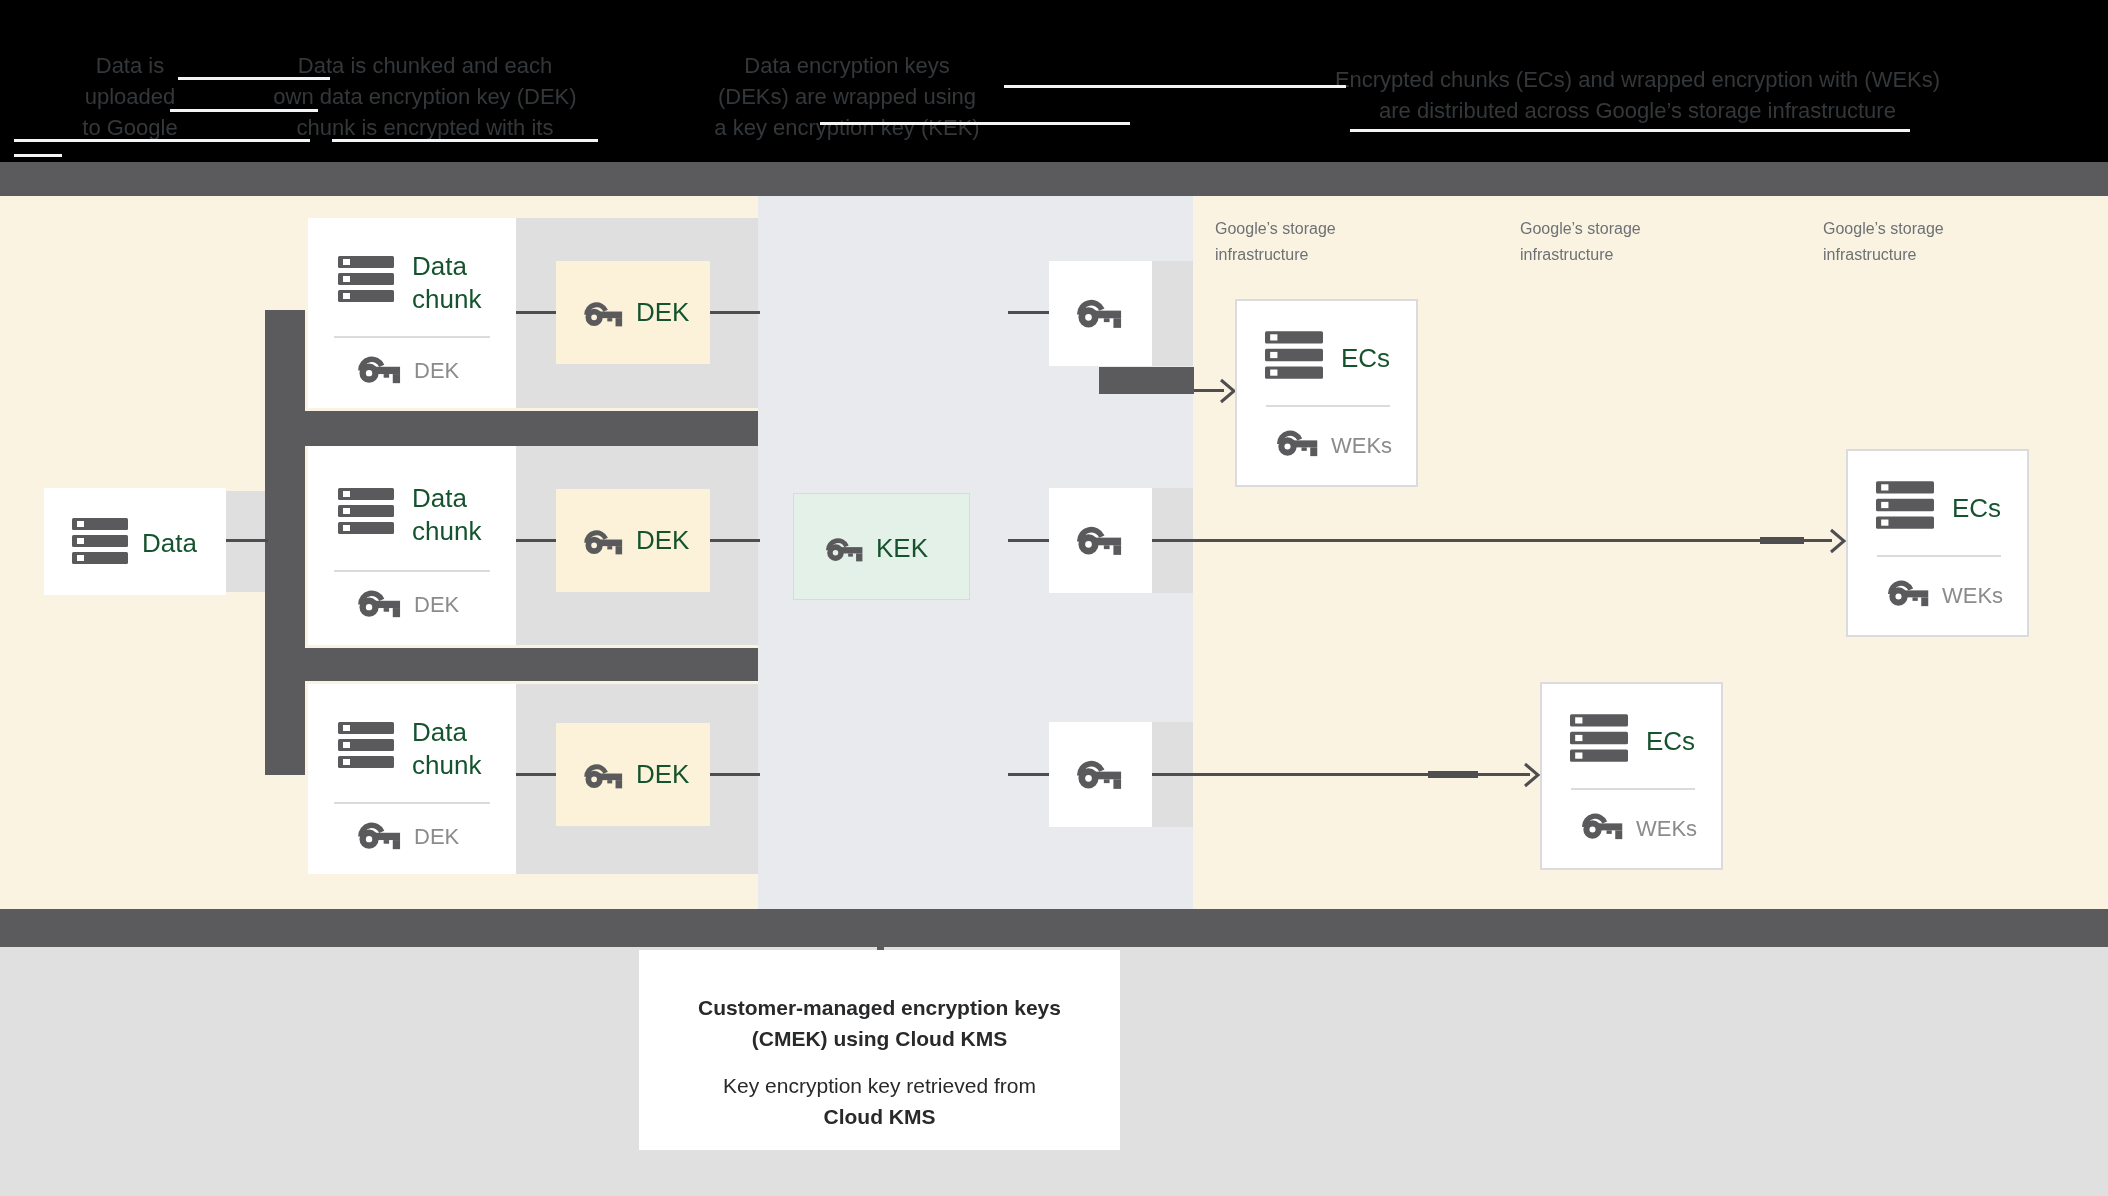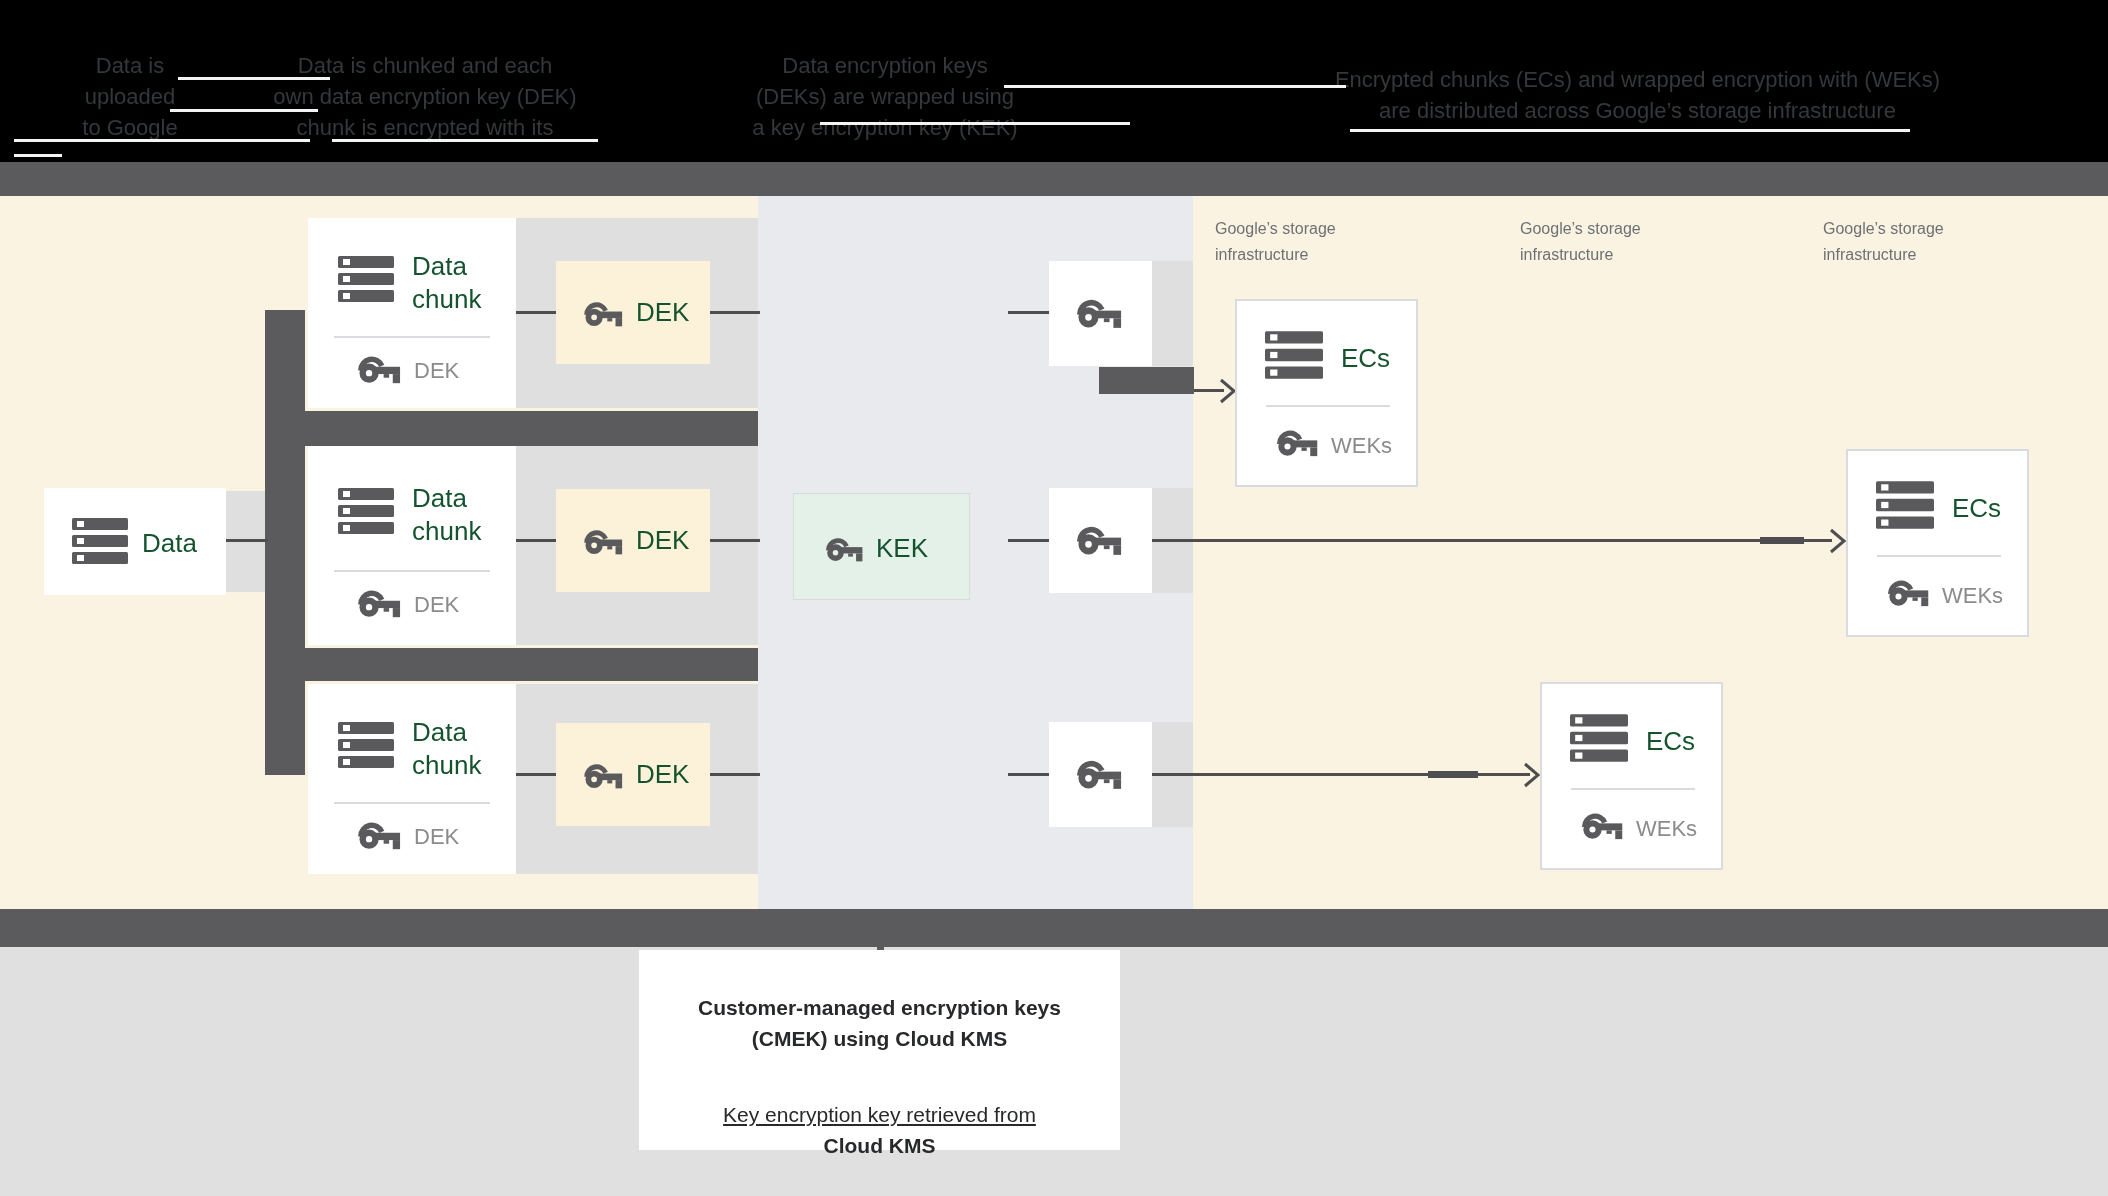--- a/index.html
+++ b/index.html
@@ -62,21 +62,21 @@
   <div class="abs hdr-col" style="left:55px;top:50px;width:150px;">
     <div>Data is</div>
     <div>uploaded</div>
     <div>to Google</div>
   </div>
   <div class="abs hdr-col" style="left:240px;top:50px;width:370px;">
     <div>Data is chunked and each</div>
     <div>own data encryption key (DEK)</div>
     <div>chunk is encrypted with its</div>
   </div>
-  <div class="abs hdr-col" style="left:735px;top:50px;width:300px;">
+  <div class="abs hdr-col" style="left:697px;top:50px;width:300px;">
     <div>Data encryption keys</div>
     <div>(DEKs) are wrapped using</div>
     <div>a key encryption key (KEK)</div>
   </div>
   <div class="abs hdr-col" style="left:1315px;top:64px;width:645px;">
     <div>Encrypted chunks (ECs) and wrapped encryption with (WEKs)</div>
     <div>are distributed across Google’s storage infrastructure</div>
   </div>
 
   <div class="streak" style="left:178px;top:77px;width:152px;"></div>
@@ -273,17 +273,17 @@
     <div class="divider" style="left:29px;top:104px;width:124px;"></div>
     <svg class="abs icon" style="left:40px;top:127px;" width="42" height="30" viewBox="0 0 48 34">
         <use href="#icon-key"></use>
       </svg>
     <div class="abs label-gray" style="left:94px;top:132px;">WEKs</div>
   </div>
 
   <div class="caption-box" style="left:639px;top:950px;width:481px;height:200px;padding-top:42px;box-sizing:border-box;">
     <div class="b">Customer-managed encryption keys</div>
     <div class="b">(CMEK) using Cloud KMS</div>
-    <div style="margin-top:45px;text-decoration:underline;">Key encryption key retrieved from</div>
+    <div style="margin-top:16px;">Key encryption key retrieved from</div>
     <div class="b">Cloud KMS</div>
   </div>
 
 </div>
 
 </body></html>

